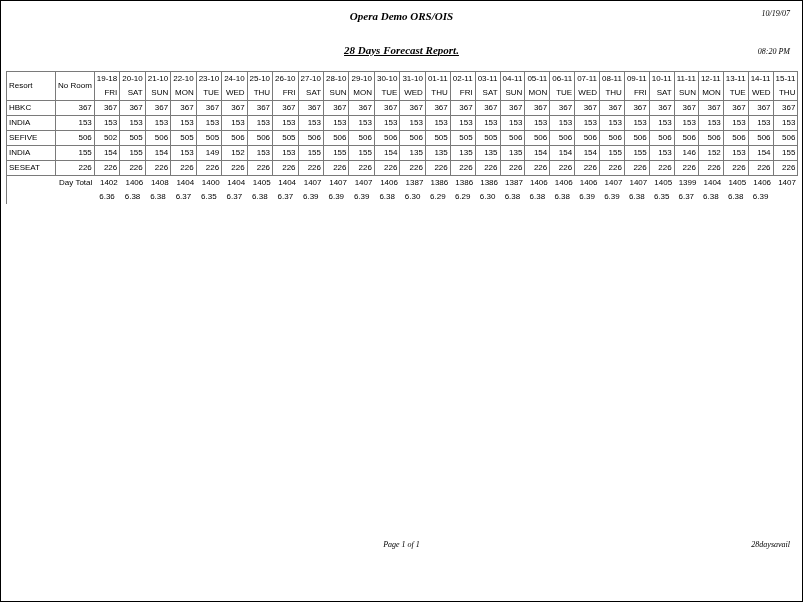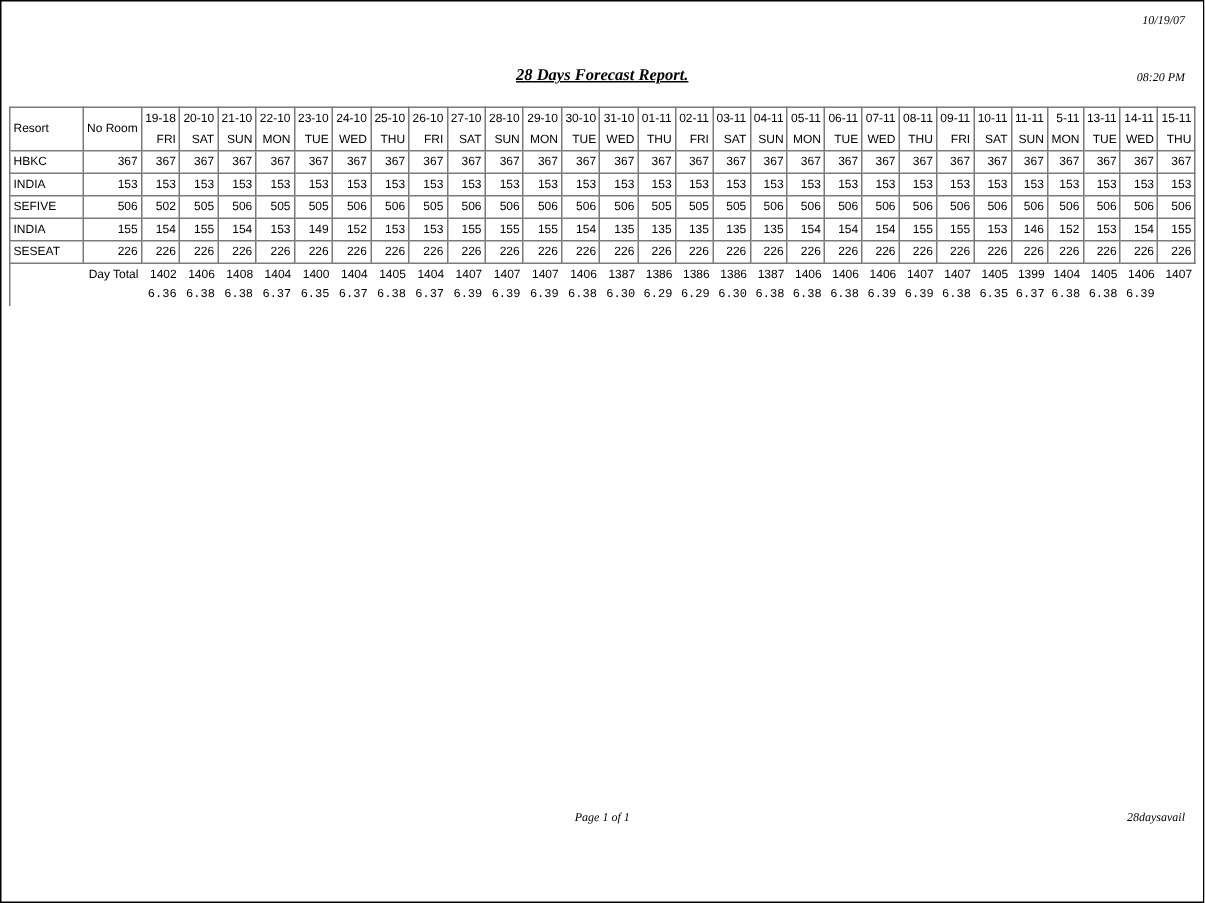--- a/index.html
+++ b/index.html
@@ -117,22 +117,21 @@
   tr.totals td.tot-label {
     text-align: right;
     border: none;
   }
   tr.totals td.tot-val {
     border: none;
     text-align: right;
   }
   tr.pct td {
     border: none;
-    text-align: right;
-    font-family: Liberation Mono, monospace;
+    text-align: center;
   }
   
   .table-wrap table.report {
     border-left: 1px solid #7a7a7a;
   }
   .footer-center {
     position: absolute;
     left: 0;
     right: 0;
     bottom: 52px;
@@ -148,20 +147,21 @@
     font-style: italic;
     font-size: 8px;
     color: #000;
   }
 </style>
 </head>
 <body>
 
 <div class="page">
 
+  <div class="hdr-left">Opera Demo ORS/OIS</div>
   <div class="hdr-date">10/19/07</div>
   <div class="title">28 Days Forecast Report.</div>
   <div class="hdr-time">08:20 PM</div>
 
   <div class="table-wrap">
     <table class="report">
       <thead>
         <tr>
           <th class="corner firstcell label">Resort</th>
           <th class="corner label">No Room</th>
@@ -255,21 +255,21 @@
             </th>
           <th class="daycol">
               <span class="d1">10-11</span>
               <span class="d2">SAT</span>
             </th>
           <th class="daycol">
               <span class="d1">11-11</span>
               <span class="d2">SUN</span>
             </th>
           <th class="daycol">
-              <span class="d1">5-11</span>
+              <span class="d1">12-11</span>
               <span class="d2">MON</span>
             </th>
           <th class="daycol">
               <span class="d1">13-11</span>
               <span class="d2">TUE</span>
             </th>
           <th class="daycol">
               <span class="d1">14-11</span>
               <span class="d2">WED</span>
             </th>

